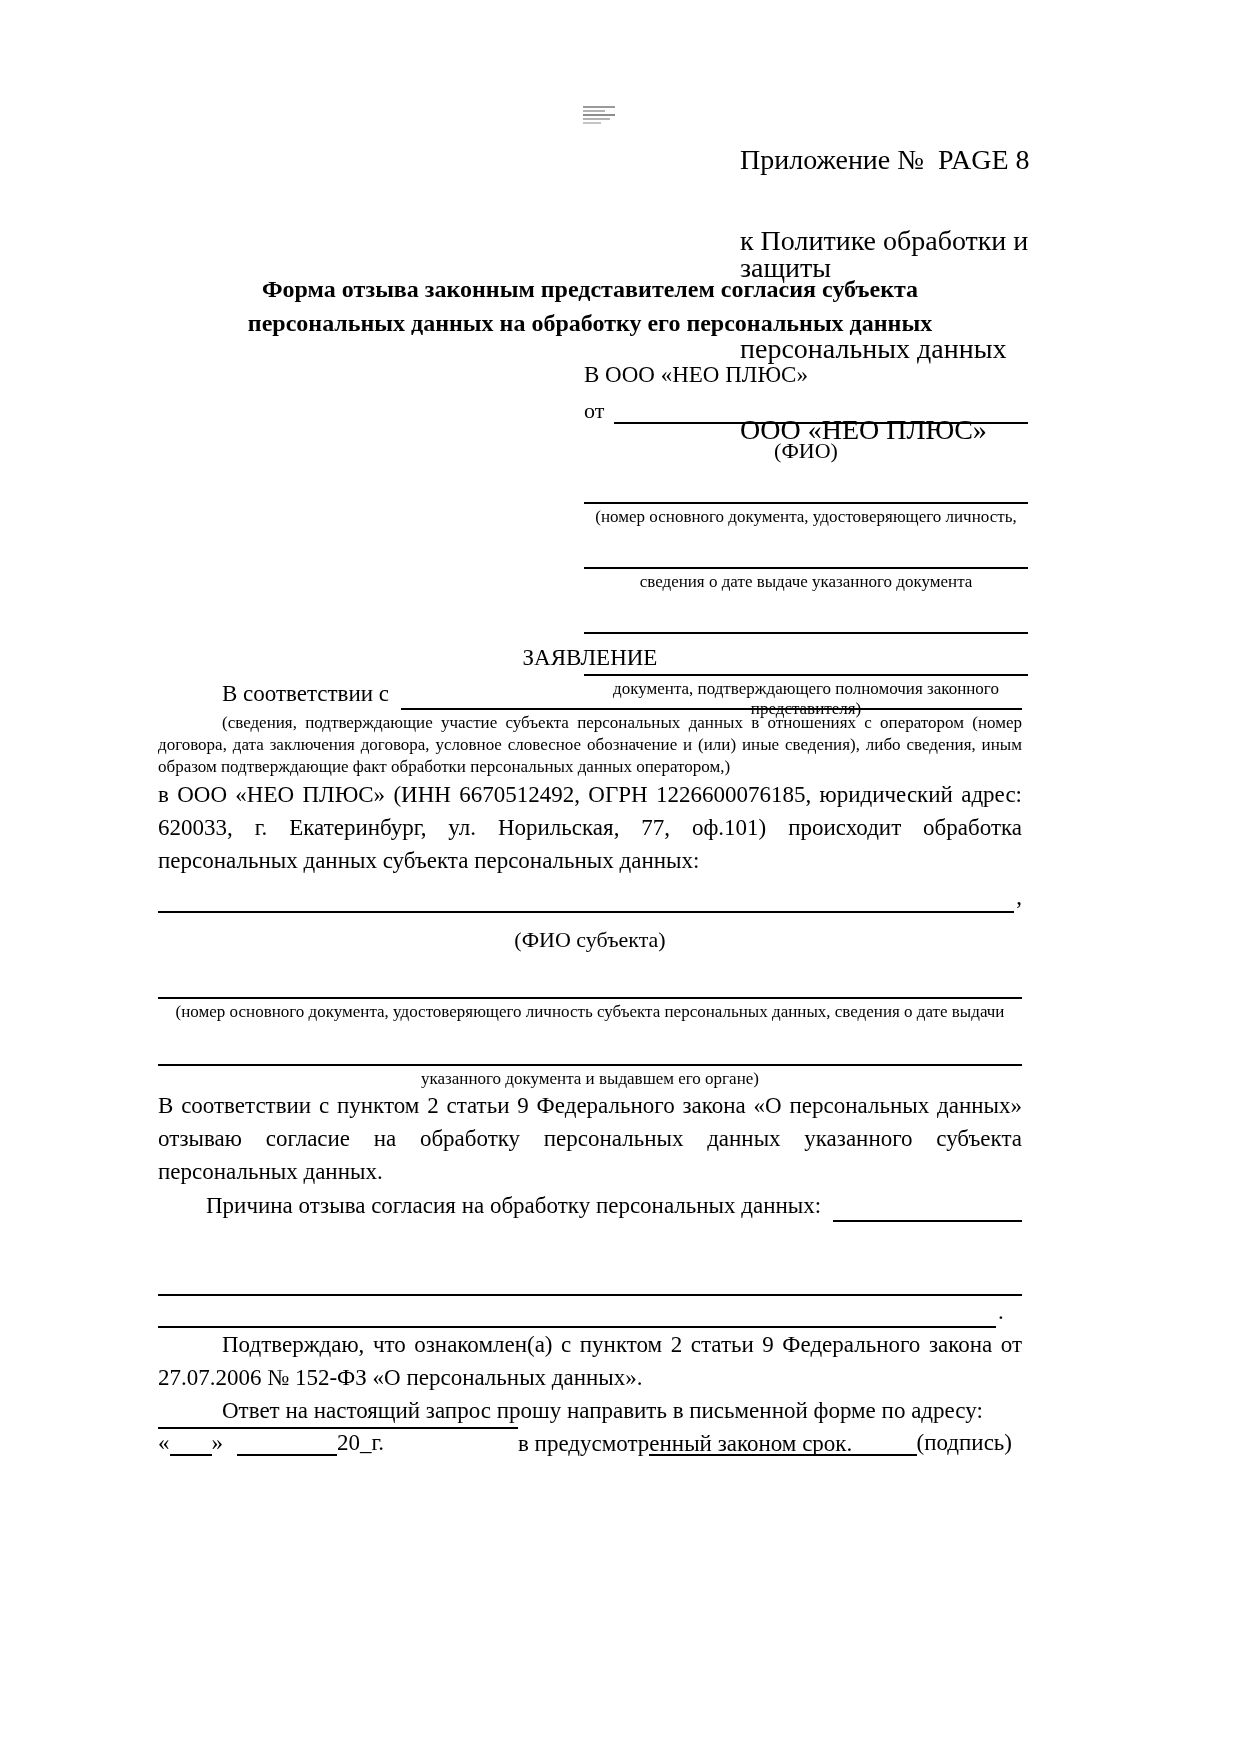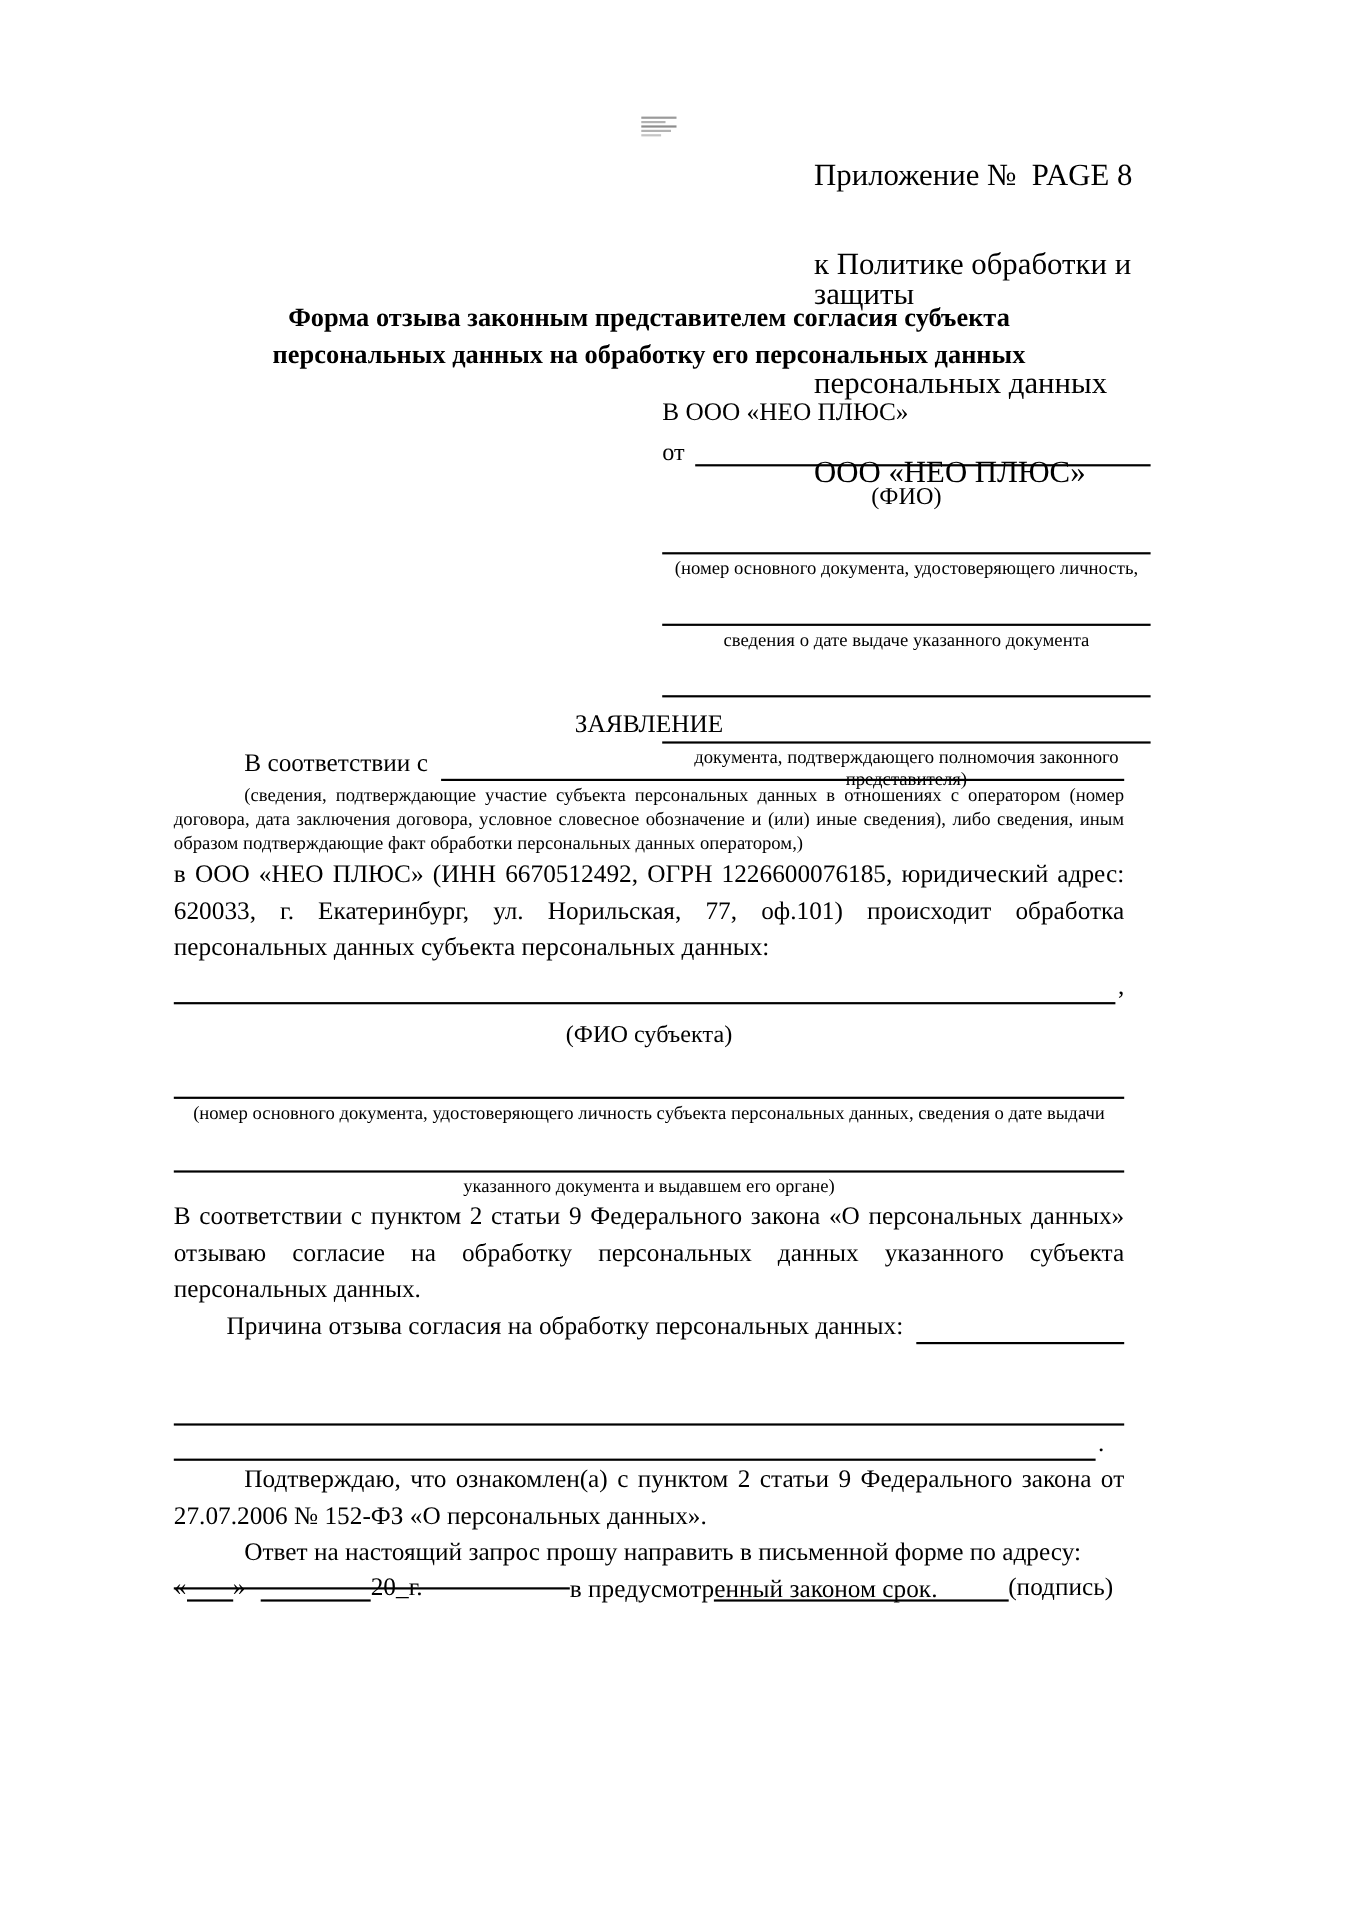--- a/index.html
+++ b/index.html
@@ -24,21 +24,21 @@
   .header-block {
     position:absolute; left:740px; top:92px; width:300px;
     font-size:28px; line-height:27px; white-space:pre-wrap;
   }
 
   .title {
     position:absolute; left:158px; top:272px; width:864px;
     text-align:center; font-weight:bold; font-size:24px; line-height:34px;
   }
 
-  .recipient { position:absolute; left:602px; top:362px; width:444px; font-size:22px; }
+  .recipient { position:absolute; left:584px; top:362px; width:444px; font-size:22px; }
   .recipient .to-line { font-size:23px; margin-bottom:4px; }
   .from-line { display:flex; align-items:flex-end; height:32px;justify-content:center; }
   .from-line .lbl { margin-right:10px; }
   .uline { border-bottom:2px solid #000; }
   .fill { flex:1 1 auto; }
   .cap { text-align:center; font-size:22px; line-height:22px; margin-top:16px; }
   .cap-sm { text-align:center; font-size:17px; line-height:20px; margin-top:3px; }
   .blank-row { height:26px; border-bottom:2px solid #000; }
   .recipient .blank-row { margin-top:16px; }
 
@@ -57,21 +57,21 @@
   .trail { margin-left:2px; }
   .wide-blank { height:30px; border-bottom:2px solid #000; }
   .mt14 { margin-top:14px; }
   .mt18 { margin-top:18px; }
   .reason-line { height:34px; }
   .reason-line .lbl { margin-left:48px; margin-right:12px; white-space:nowrap; }
   .dots-blank1 { margin-top:44px; }
   .blank-dot-row { display:flex; align-items:flex-end; height:32px; }
   .blank-dot-row .uline { width:97%; }
   .indent { text-indent:64px; }
-  .reply2 { display:flex; align-items:center; height:34px; }
+  .reply2 { display:flex; align-items:flex-start; height:34px; }
   .reply2 .uline { width:360px; }
 
   .footer-row {
     position:absolute; left:158px; top:1430px; width:864px;
     display:flex; justify-content:space-between; align-items:flex-end;
     font-size:23px;
   }
   .date-group { display:flex; align-items:flex-end; }
   .date-group .u1 { display:inline-block; width:42px; border-bottom:2px solid #000; height:24px; }
   .date-group .u2 { display:inline-block; width:100px; border-bottom:2px solid #000; height:24px; margin-left:14px; }

